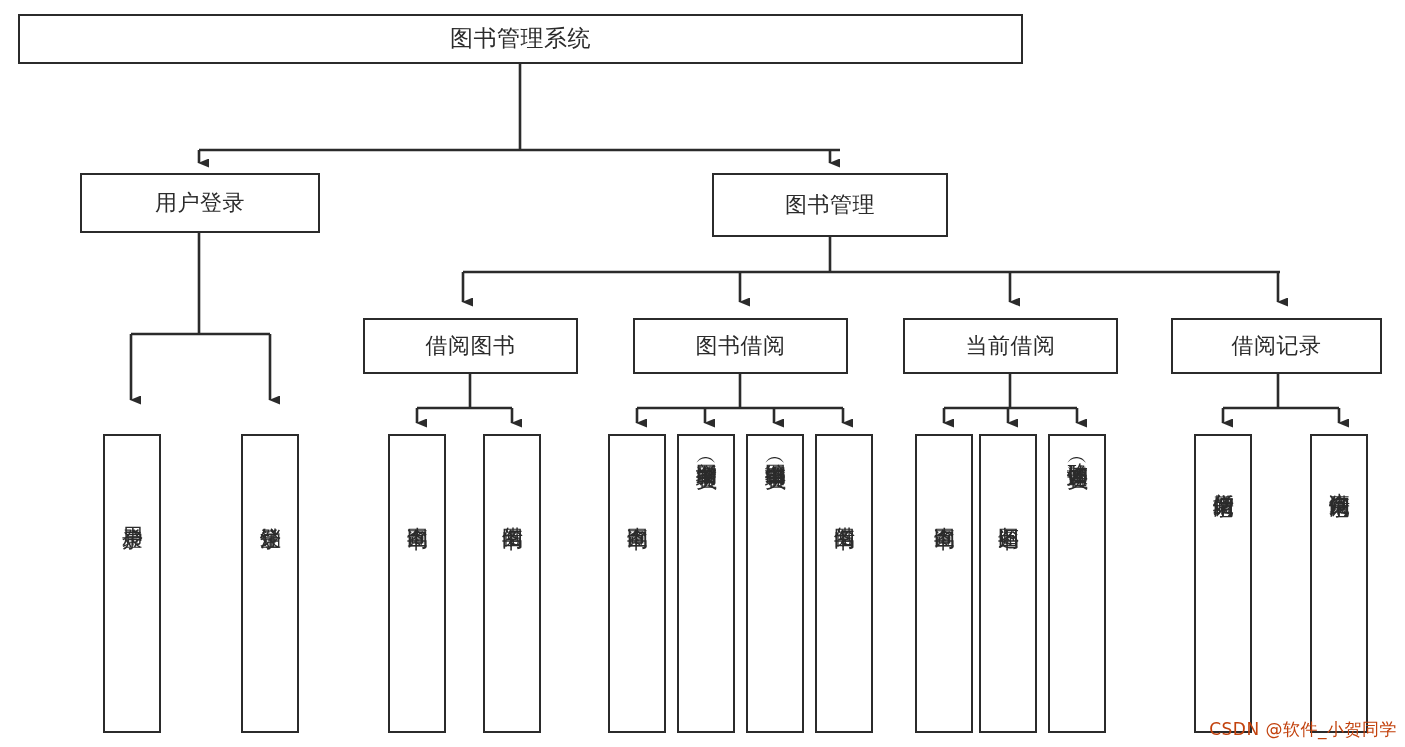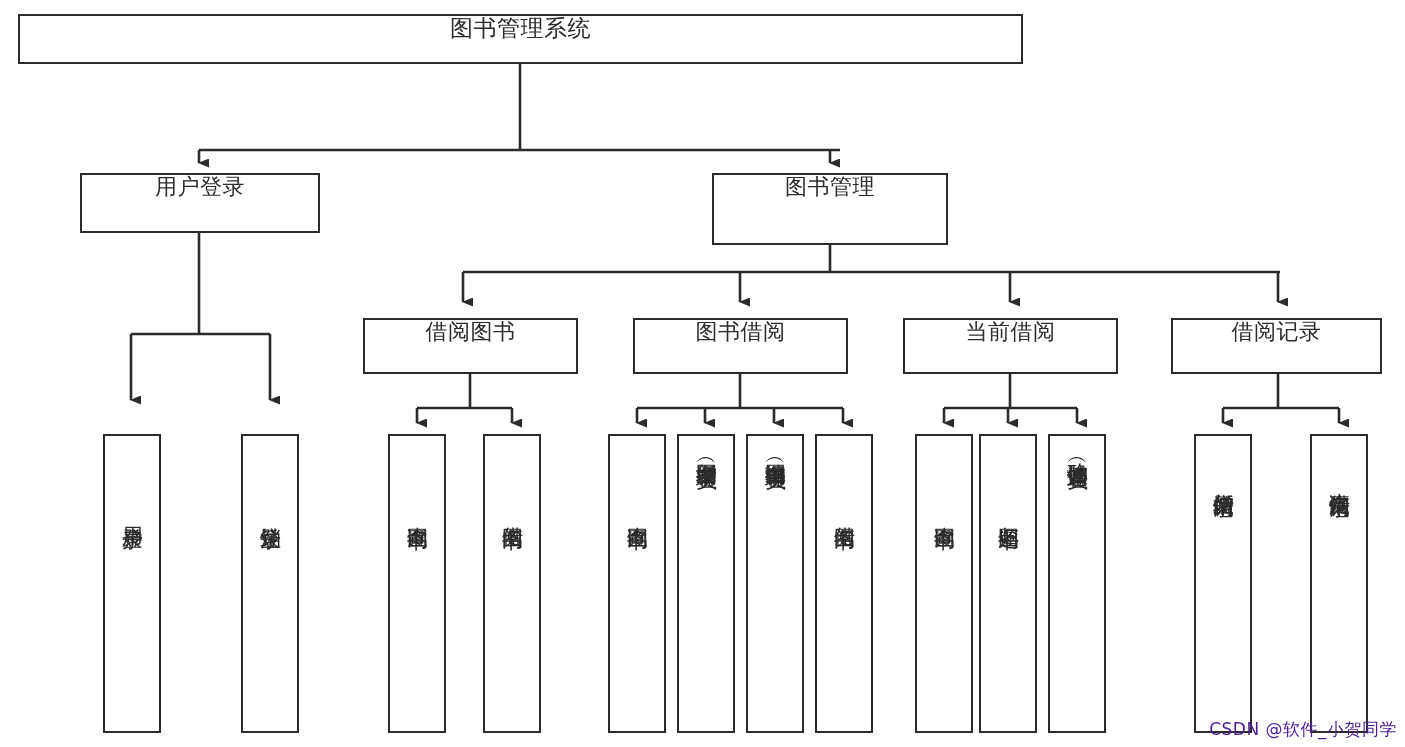--- a/index.html
+++ b/index.html
@@ -25,20 +25,21 @@
     width: 1405px;
     height: 747px;
     pointer-events: none;
   }
   .node {
     position: absolute;
     box-sizing: border-box;
     background: #ffffff;
     border: 2px solid #2b2b2b;
     display: flex;
+    align-items: center;
     justify-content: center;
     color: #2b2b2b;
   }
   .node.horiz .node-label {
     font-size: 22px;
     line-height: 1.1;
     letter-spacing: 0.5px;
     white-space: nowrap;
   }
   .node.vert {
@@ -55,21 +56,21 @@
     white-space: nowrap;
   }
   .node.root .node-label {
     font-size: 23px;
   }
   #watermark {
     position: absolute;
     right: 8px;
     bottom: 6px;
     font-size: 17px;
-    color: #4c1d95;
+    color: #c2410c;
     letter-spacing: 0.5px;
     white-space: nowrap;
     user-select: none;
   }
 </style>
 </head>
 <body>
 
 <div id="diagram-root">
 
@@ -136,21 +137,21 @@
   </svg>
 
   <div class="node horiz root" style="left:18px; top:14px; width:1005px; height:50px;">
     <span class="node-label">图书管理系统</span>
   </div>
 
   <div class="node horiz" style="left:80px; top:173px; width:240px; height:60px;">
     <span class="node-label">用户登录</span>
   </div>
 
-  <div class="node horiz" style="left:712px; top:173px; width:236px; height:72px;">
+  <div class="node horiz" style="left:712px; top:173px; width:236px; height:64px;">
     <span class="node-label">图书管理</span>
   </div>
 
   <div class="node horiz" style="left:363px; top:318px; width:215px; height:56px;">
     <span class="node-label">借阅图书</span>
   </div>
 
   <div class="node horiz" style="left:633px; top:318px; width:215px; height:56px;">
     <span class="node-label">图书借阅</span>
   </div>

